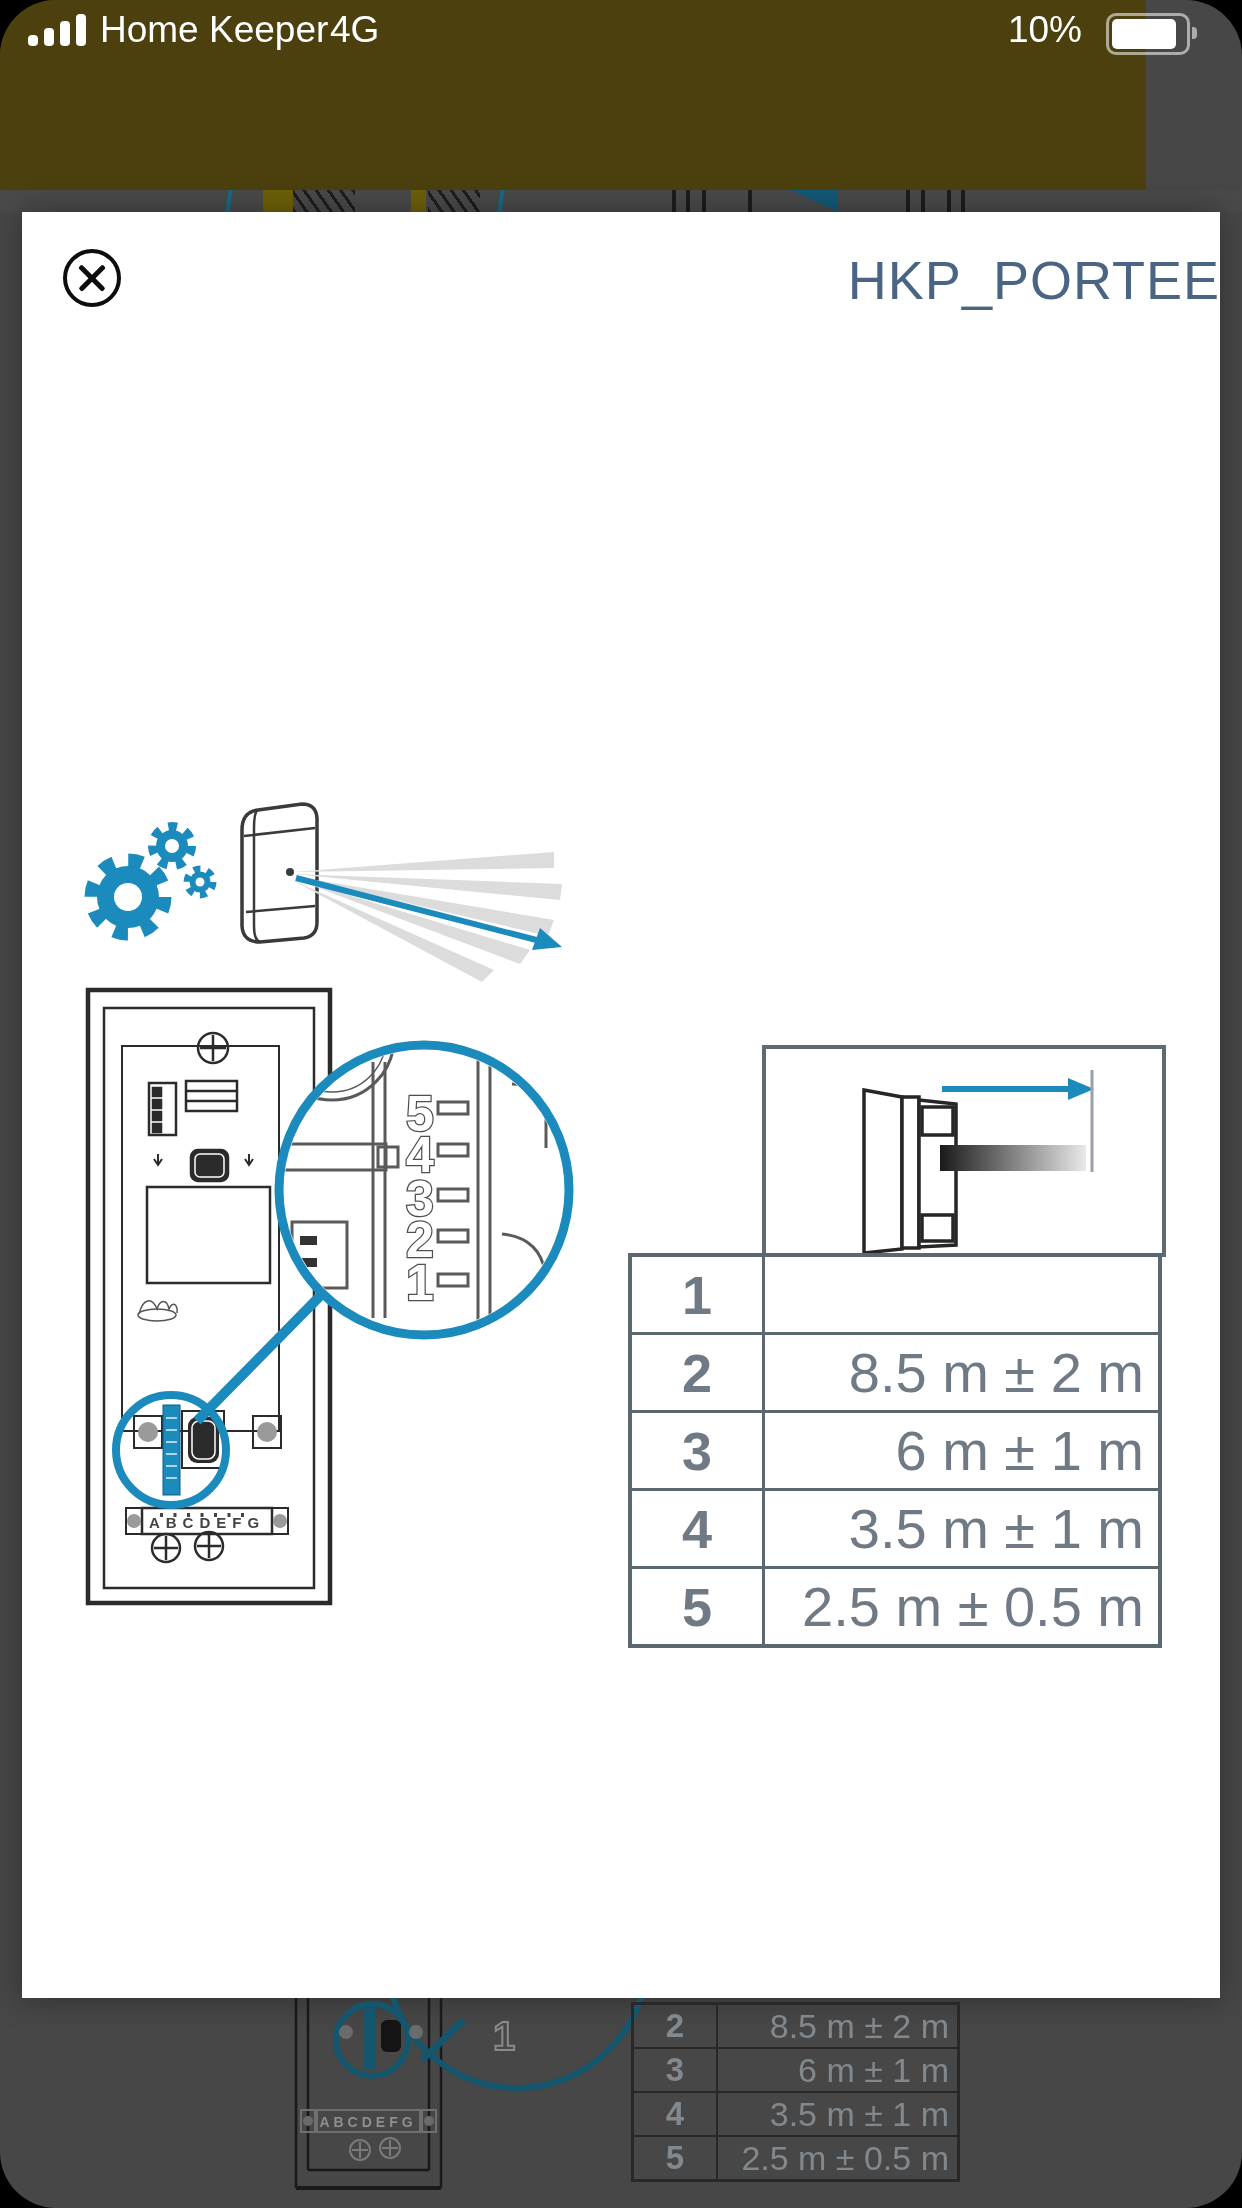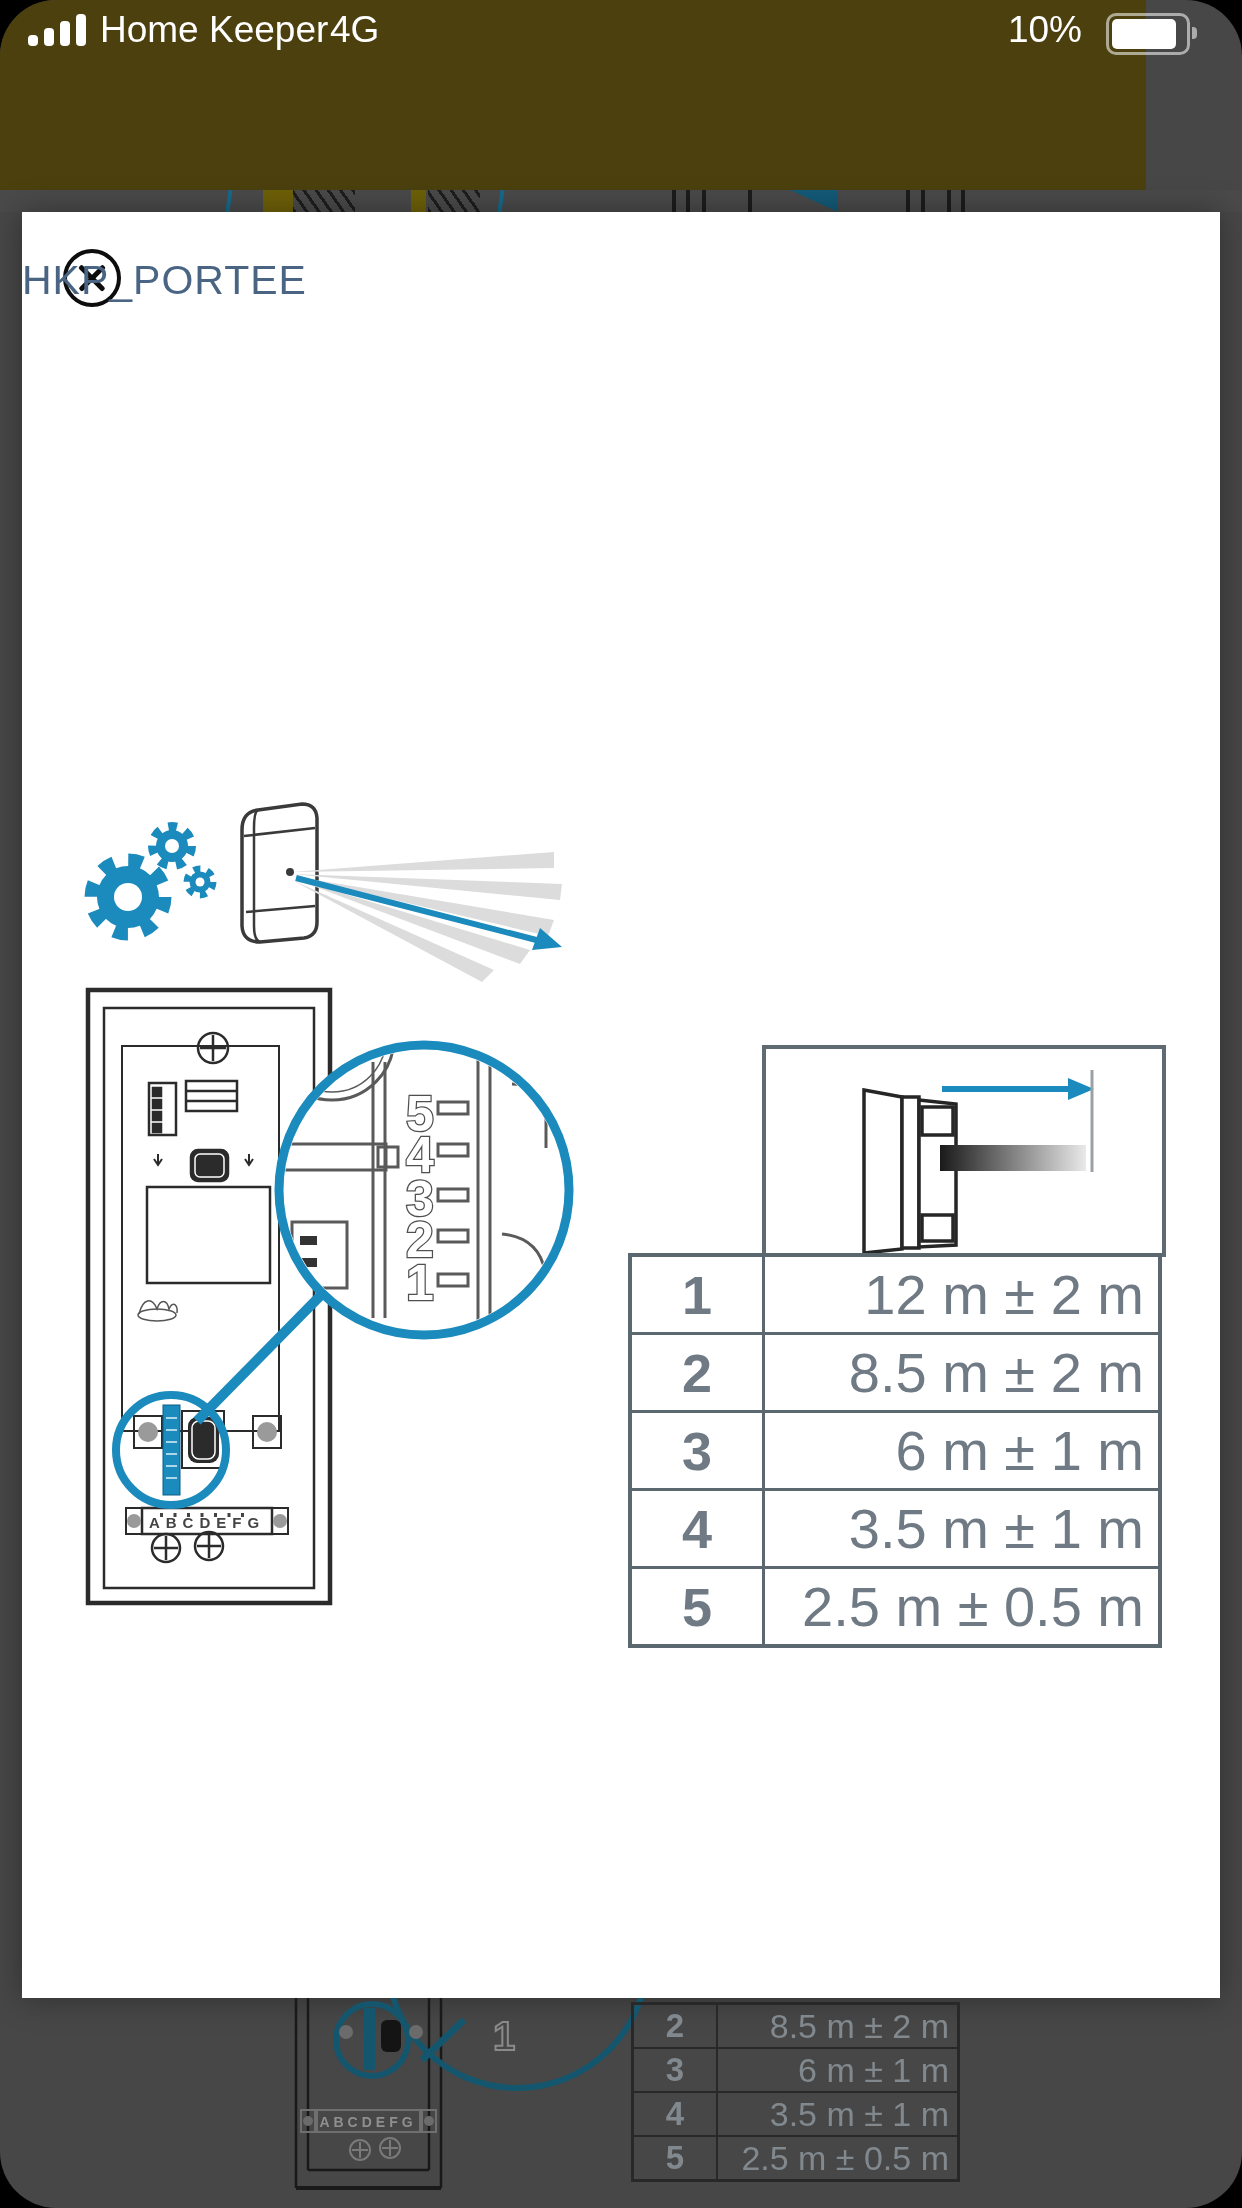--- a/index.html
+++ b/index.html
@@ -28,22 +28,22 @@
   .frag.hatch{background:repeating-linear-gradient(55deg,#1e1e1e 0 3px,transparent 3px 10px);}
   .frag.vline{width:4px;background:#1c1c1c;}
   .frag.bline{width:4px;background:#176a8c;transform:rotate(8deg);}
   .frag.teal{width:0;height:0;border-top:22px solid #135a78;border-left:48px solid transparent;}
   
   .modal{position:absolute;left:22px;top:212px;width:1198px;height:1786px;background:#fff;box-shadow:0 0 30px rgba(0,0,0,.35);}
   .close-btn{position:absolute;left:41px;top:37px;width:58px;height:58px;border:4px solid #0d0d0d;border-radius:50%;box-sizing:border-box;cursor:pointer;}
   .close-btn::before,.close-btn::after{content:"";position:absolute;left:50%;top:50%;width:34px;height:4.5px;background:#0d0d0d;border-radius:2px;}
   .close-btn::before{transform:translate(-50%,-50%) rotate(45deg);}
   .close-btn::after{transform:translate(-50%,-50%) rotate(-45deg);}
-  .modal-title{position:absolute;left:0;right:0;top:26px;height:84px;line-height:84px;text-align:left;
-               font-size:41px;color:#4a6584;letter-spacing:1px;}
+  .modal-title{position:absolute;left:0;right:0;top:26px;height:84px;line-height:84px;text-align:right;
+               font-size:54px;color:#4a6584;letter-spacing:1px;}
   .icons-svg{position:absolute;left:40px;top:588px;}
   .device-svg{position:absolute;left:60px;top:772px;}
   .rightbox-svg{position:absolute;left:740px;top:833px;}
   
   .rtable{position:absolute;left:606px;top:1041px;width:534px;border:4px solid #5c6870;box-sizing:border-box;color:#6f7a84;}
   .rtable .trow{display:grid;grid-template-columns:133px 1fr;height:75px;border-top:3px solid #5c6870;}
   .rtable .trow:first-child{border-top:none;}
   .rtable .c-num{border-right:3px solid #5c6870;display:flex;align-items:center;justify-content:center;
                  font-size:54px;font-weight:700;}
   .rtable .c-val{display:flex;align-items:center;justify-content:flex-end;font-size:56px;padding-right:14px;white-space:nowrap;}
@@ -255,21 +255,20 @@
       <g>
         <line x1="180" y1="44" x2="312" y2="44" stroke="#1b8abc" stroke-width="6"></line>
         <polygon points="332,44 306,33 306,55" fill="#1b8abc"></polygon>
         <line x1="330" y1="25" x2="330" y2="127" stroke="#9aa0a5" stroke-width="3"></line>
       </g>
     </svg>
 
     <div class="rtable">
       <div class="trow">
         <div class="c-num">1</div>
-        <div class="c-val">12 m ± 2 m</div>
       </div>
       <div class="trow">
         <div class="c-num">2</div>
         <div class="c-val">8.5 m ± 2 m</div>
       </div>
       <div class="trow">
         <div class="c-num">3</div>
         <div class="c-val">6 m ± 1 m</div>
       </div>
       <div class="trow">

